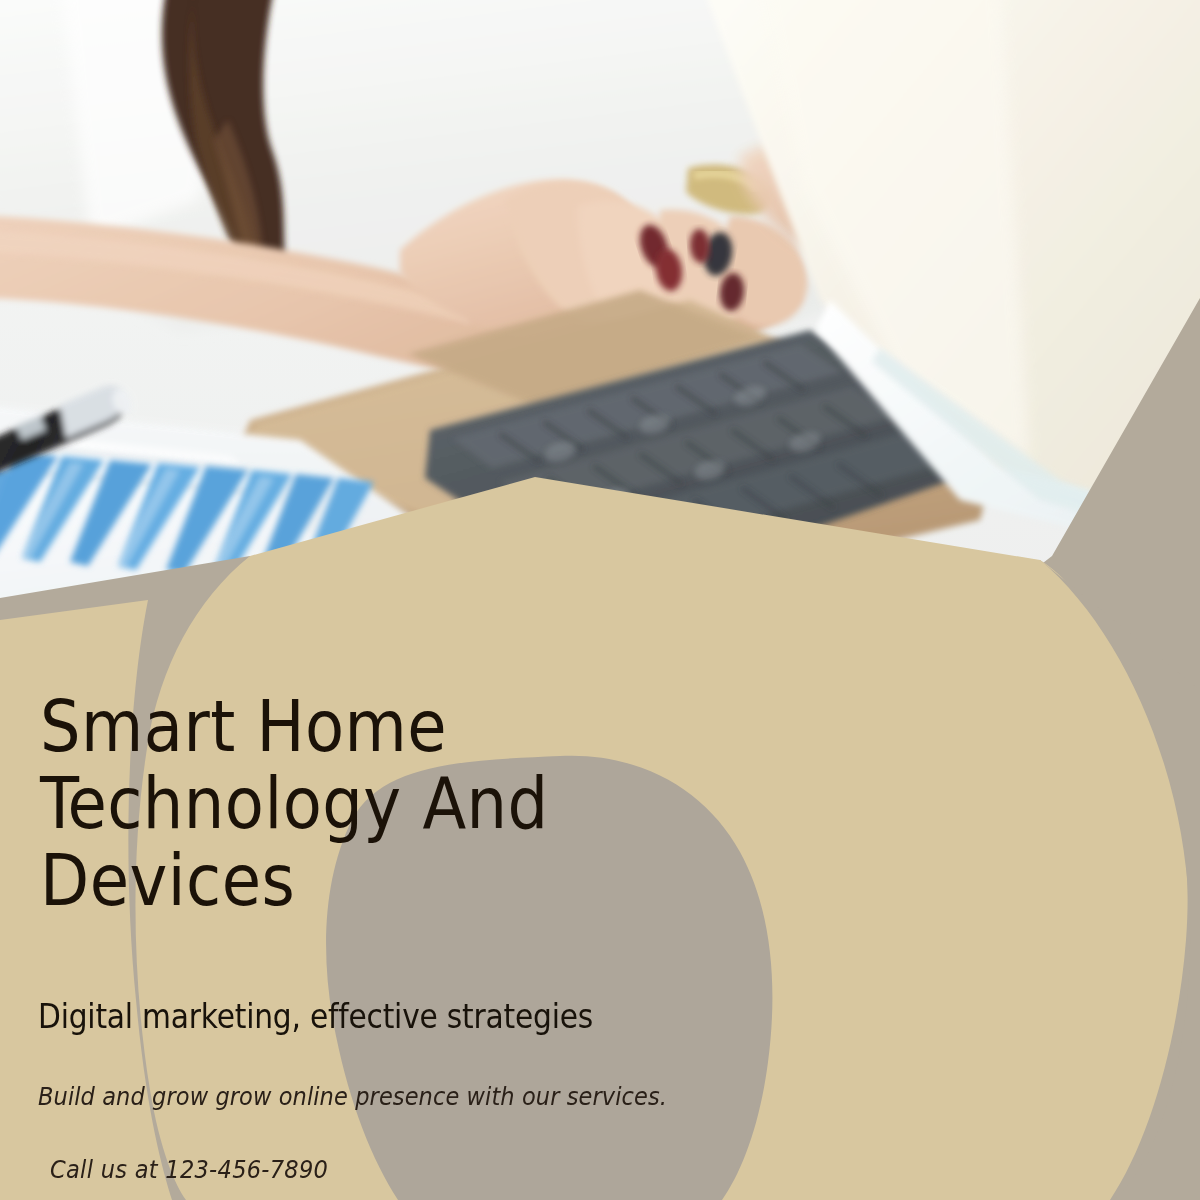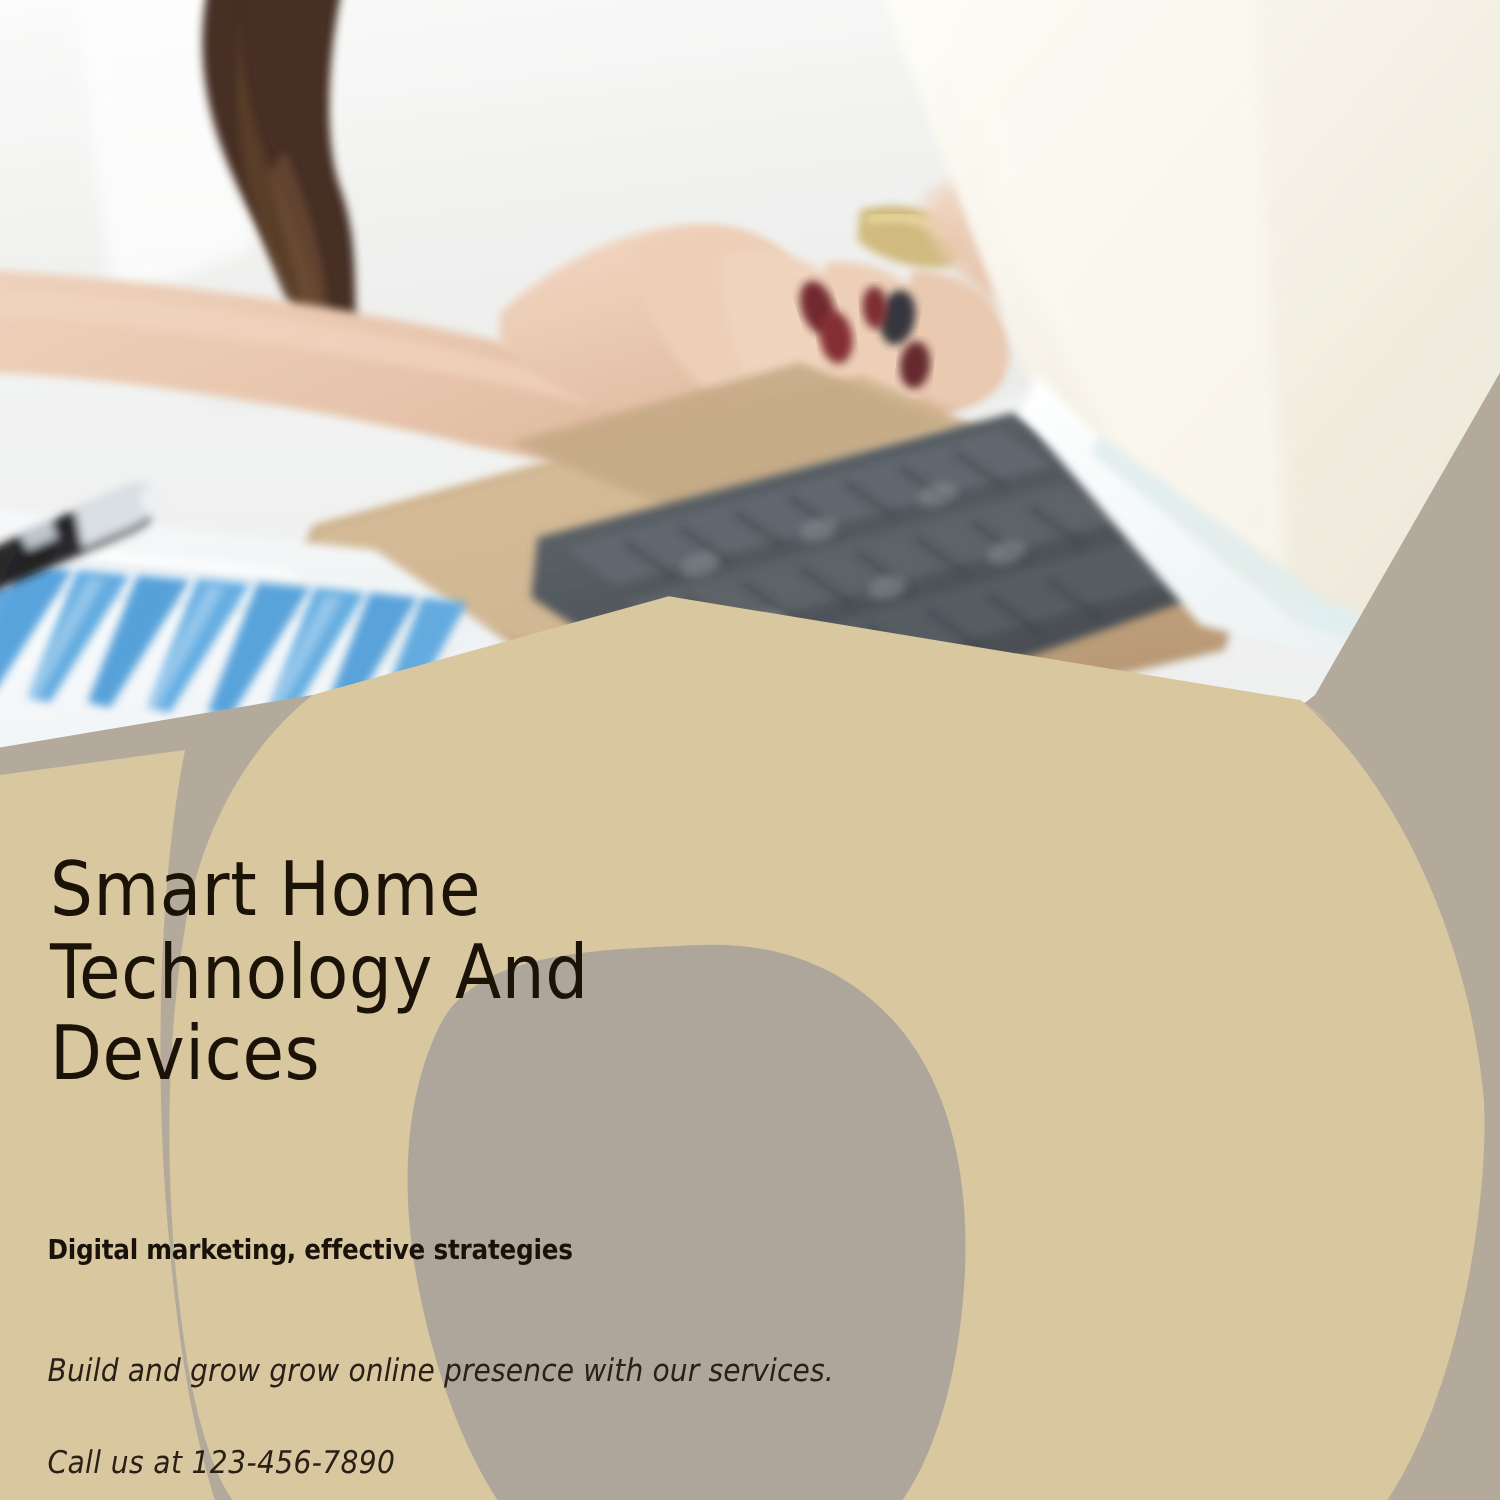--- a/index.html
+++ b/index.html
@@ -36,52 +36,52 @@
   .text-layer > * { pointer-events: auto; }
 
   #headline {
     position: absolute;
     left: 40px;
     top: 640px;
     width: 820px;
     font-family: "DejaVu Sans Condensed", "Liberation Sans Narrow", "Liberation Sans", sans-serif;
     font-stretch: condensed;
     font-weight: 300;
-    font-size: 60px;
+    font-size: 71px;
     line-height: 1.09;
     letter-spacing: 0.5px;
     color: #1b1208;
     white-space: pre-line;
   }
   #subtitle {
     position: absolute;
     left: 38px;
     top: 970px;
     font-family: "DejaVu Sans Condensed", "Liberation Sans Narrow", "Liberation Sans", sans-serif;
     font-stretch: condensed;
-    font-weight: 700;
-    font-size: 22px;
+    font-weight: 400;
+    font-size: 33px;
     letter-spacing: -0.2px;
     color: #18120a;
   }
   #tagline {
     position: absolute;
     left: 38px;
     top: 1057px;
     font-family: "DejaVu Sans Condensed", "Liberation Sans Narrow", "Liberation Sans", sans-serif;
     font-stretch: condensed;
     font-weight: 300;
     font-style: italic;
     font-size: 25px;
     letter-spacing: 0.1px;
     color: #2a2018;
   }
   #contact {
     position: absolute;
-    left: 38px;
+    left: 50px;
     top: 1130px;
     font-family: "DejaVu Sans Condensed", "Liberation Sans Narrow", "Liberation Sans", sans-serif;
     font-stretch: condensed;
     font-weight: 300;
     font-style: italic;
     font-size: 25px;
     letter-spacing: 0.3px;
     color: #2a2018;
   }
 </style>

